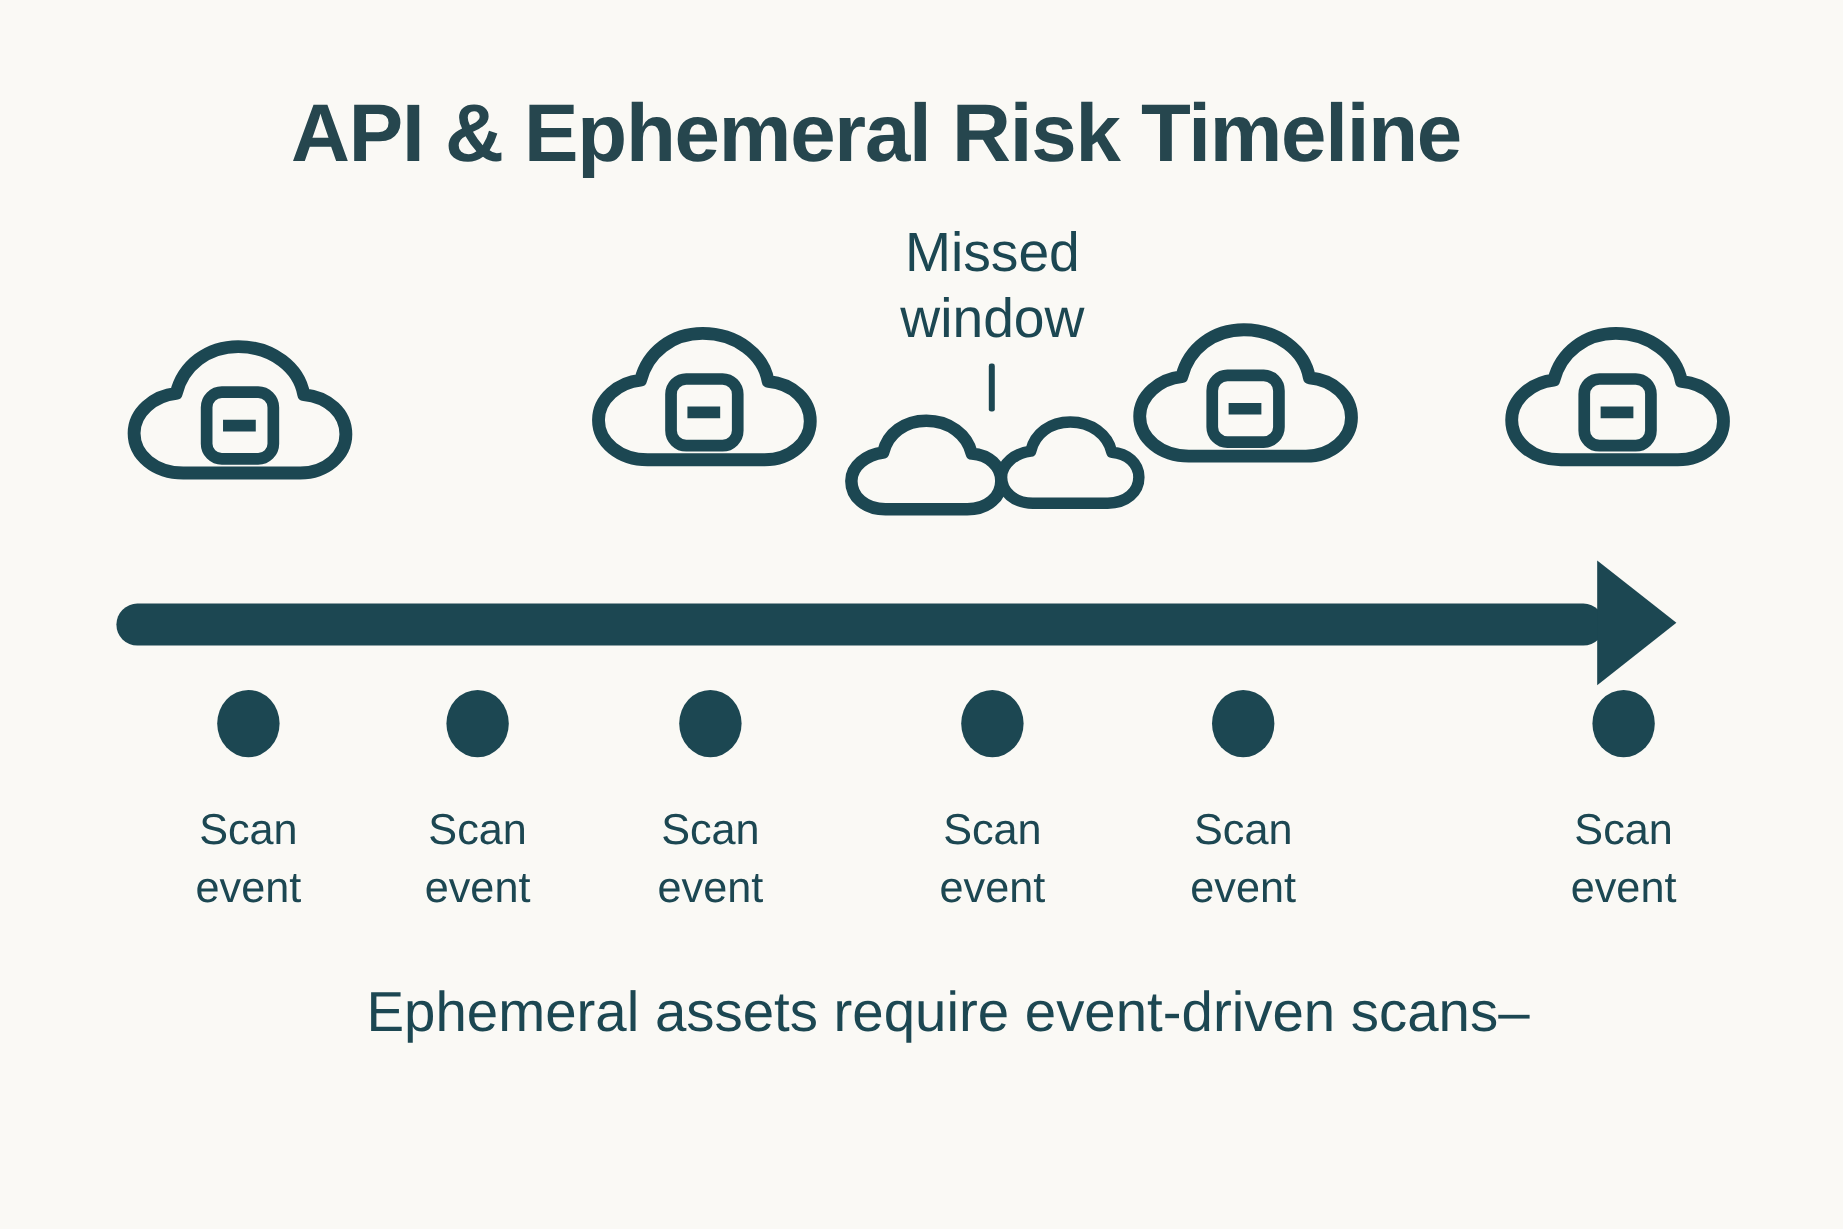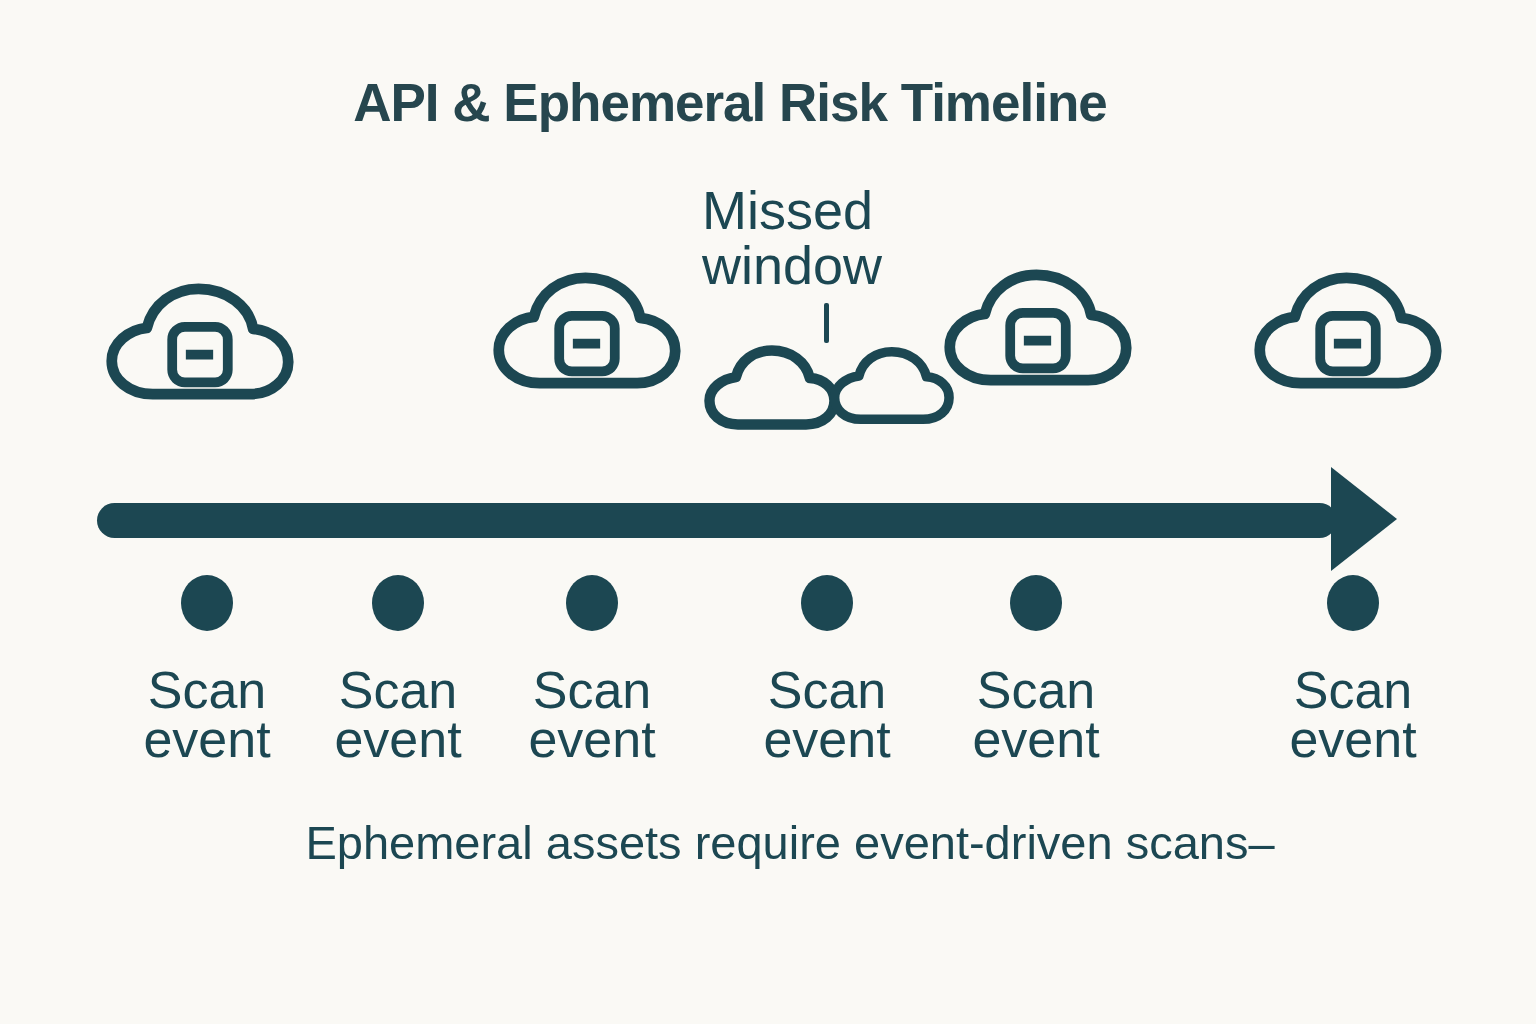--- a/index.html
+++ b/index.html
@@ -14,27 +14,28 @@
     font-family:"Liberation Sans","DejaVu Sans",sans-serif;
     color:var(--ink);
     overflow:hidden;
   }
   .frame{position:relative;width:1536px;height:1024px;}
   .abs{position:absolute;}
 
   .title{
     left:0;top:72px;width:1460px;
     text-align:center;
-    font-size:53px;font-weight:700;letter-spacing:-1px;
+    font-size:68px;font-weight:700;letter-spacing:-1px;
     color:var(--title-ink);
   }
 
   .missed-label{
     left:702px;top:183px;width:250px;
-    font-size:54px;line-height:55px;font-weight:500;
+    text-align:center;
+    font-size:46px;line-height:55px;font-weight:500;
   }
   .missed-tick{
     left:824px;top:303px;width:5px;height:40px;
     background:var(--ink);border-radius:2px;
   }
 
   .cloud{display:block;}
   .cloud path,.cloud rect,.cloud line{
     stroke:var(--ink);
     fill:none;
@@ -52,21 +53,21 @@
     border-left:66px solid var(--ink);
   }
 
   .dot{
     width:52px;height:56px;top:575px;
     background:var(--ink);border-radius:50%;
   }
   .event-label{
     top:666px;width:170px;
     text-align:center;
-    font-size:52px;line-height:49px;font-weight:500;
+    font-size:36px;line-height:49px;font-weight:500;
   }
 
   .caption{
     left:0;top:812px;width:1536px;
     padding-left:44px;
     text-align:center;
     font-size:47px;line-height:62px;font-weight:500;
   }
 </style>
 </head>

